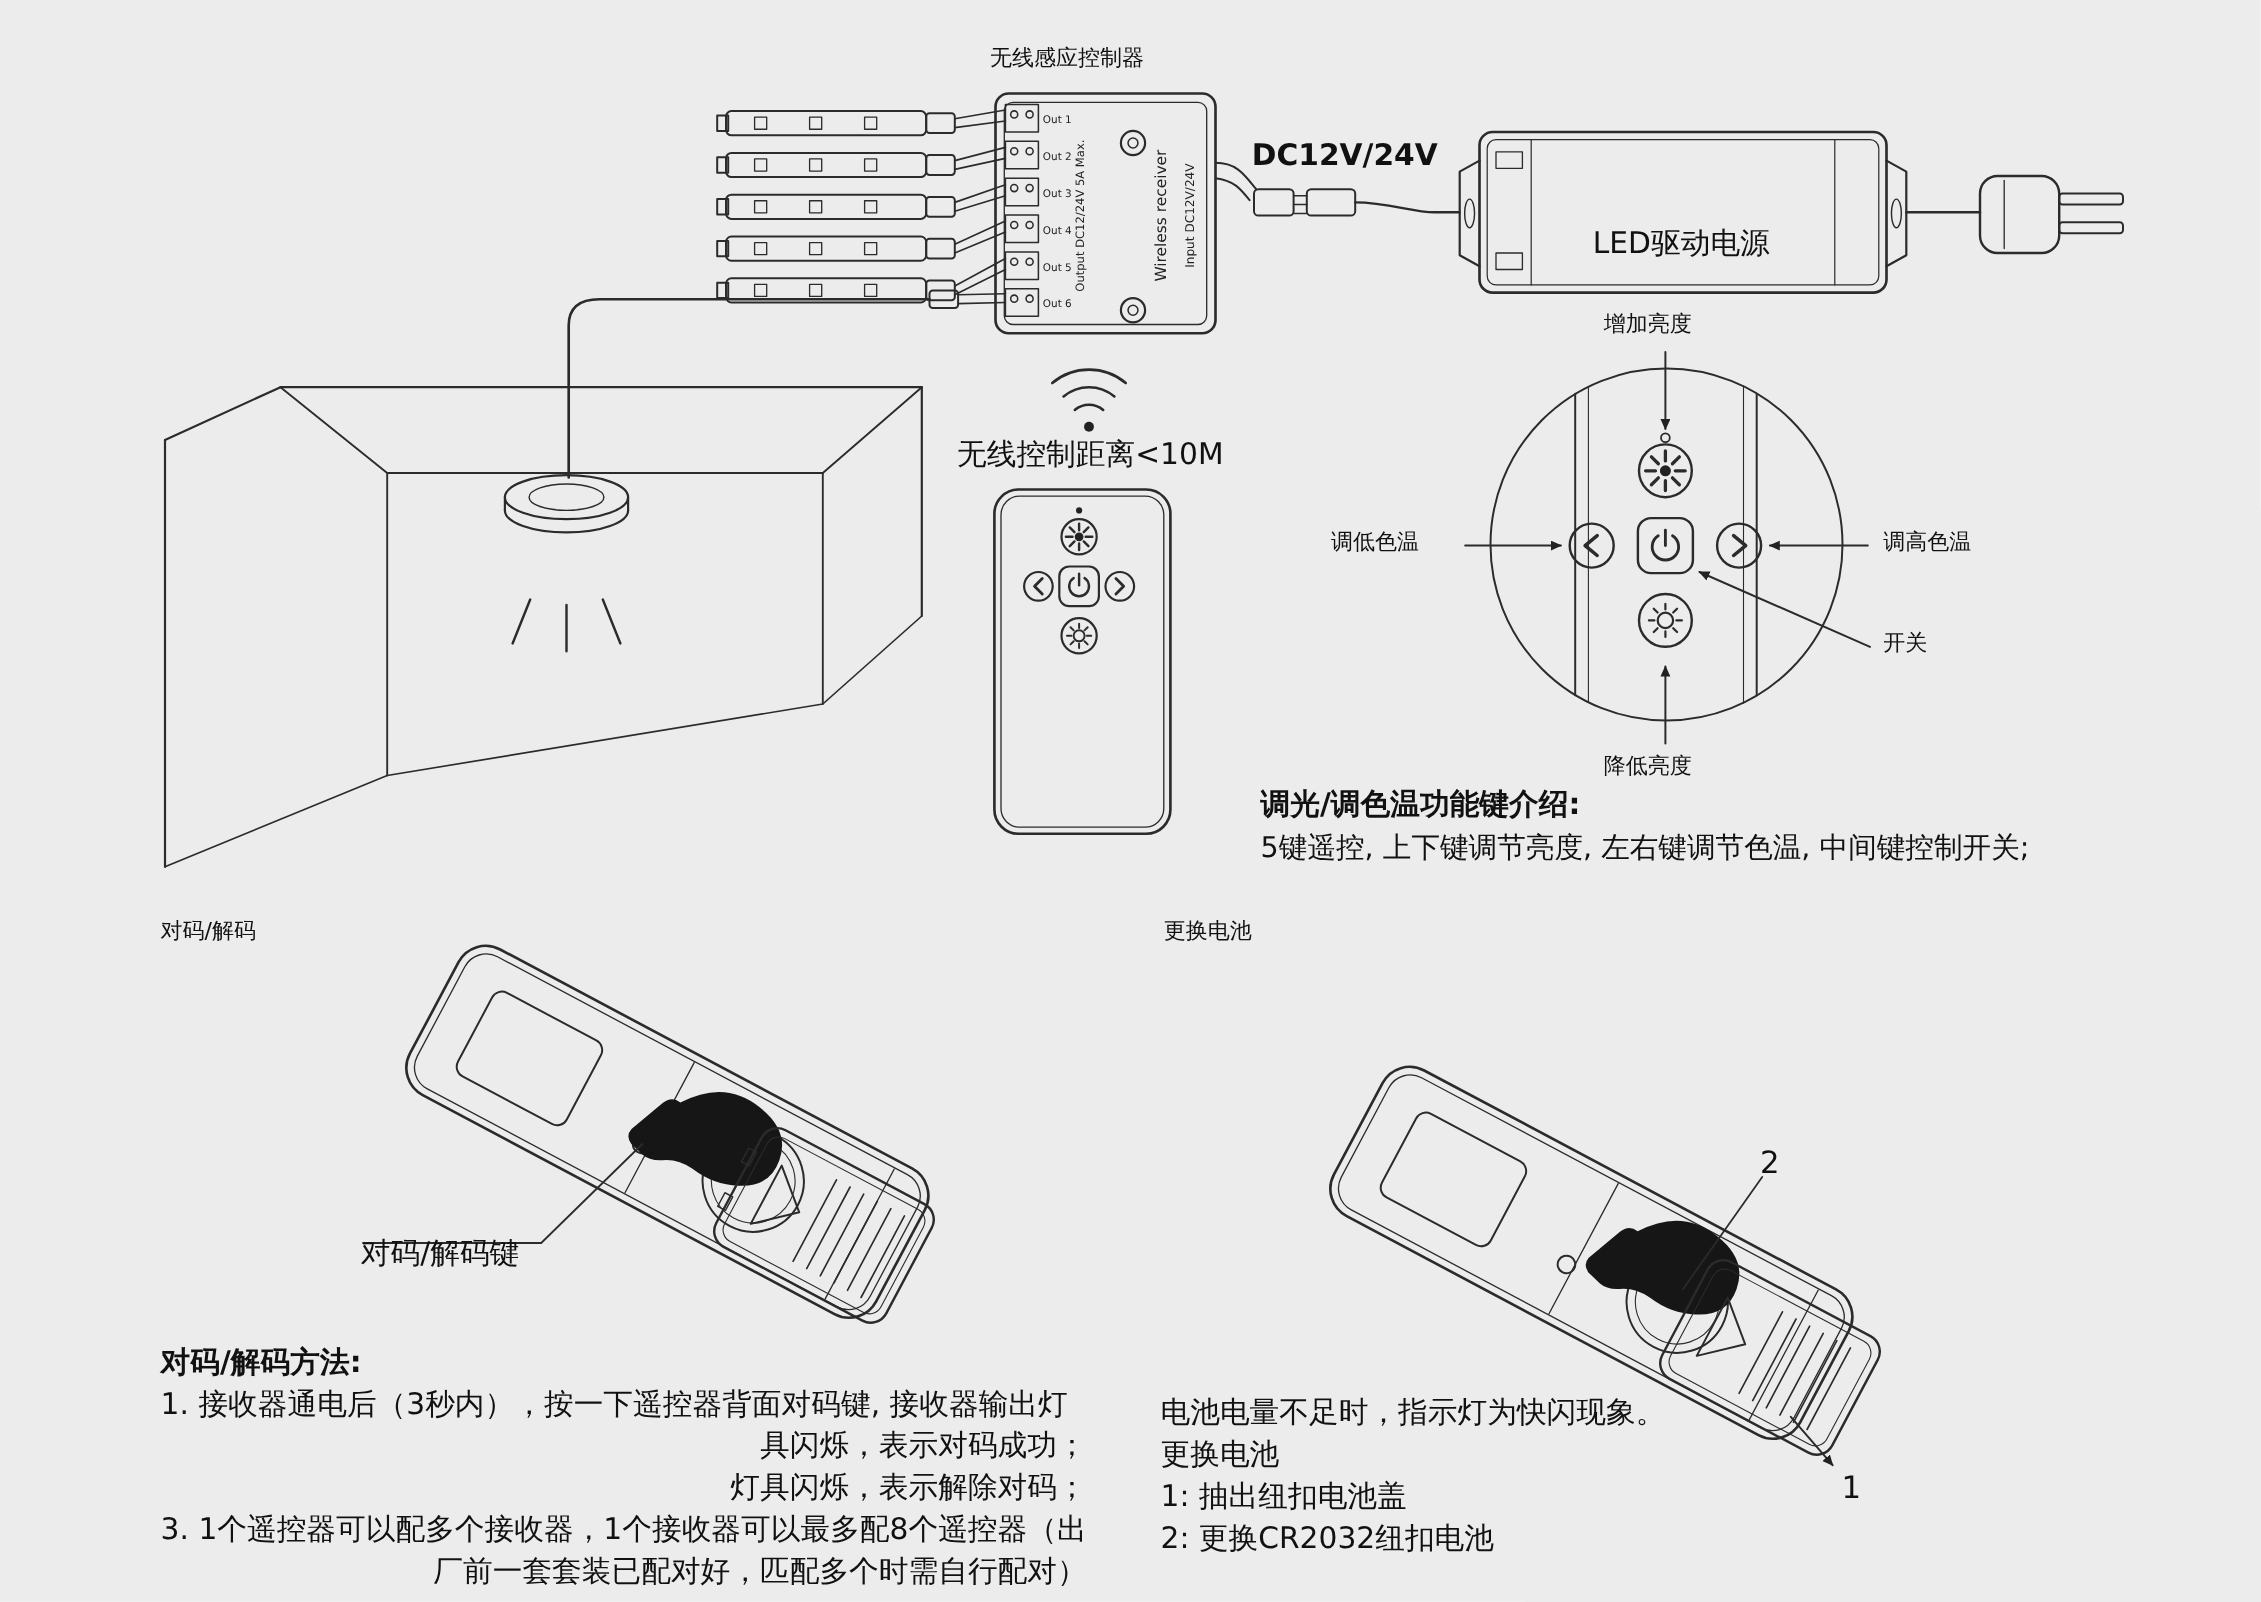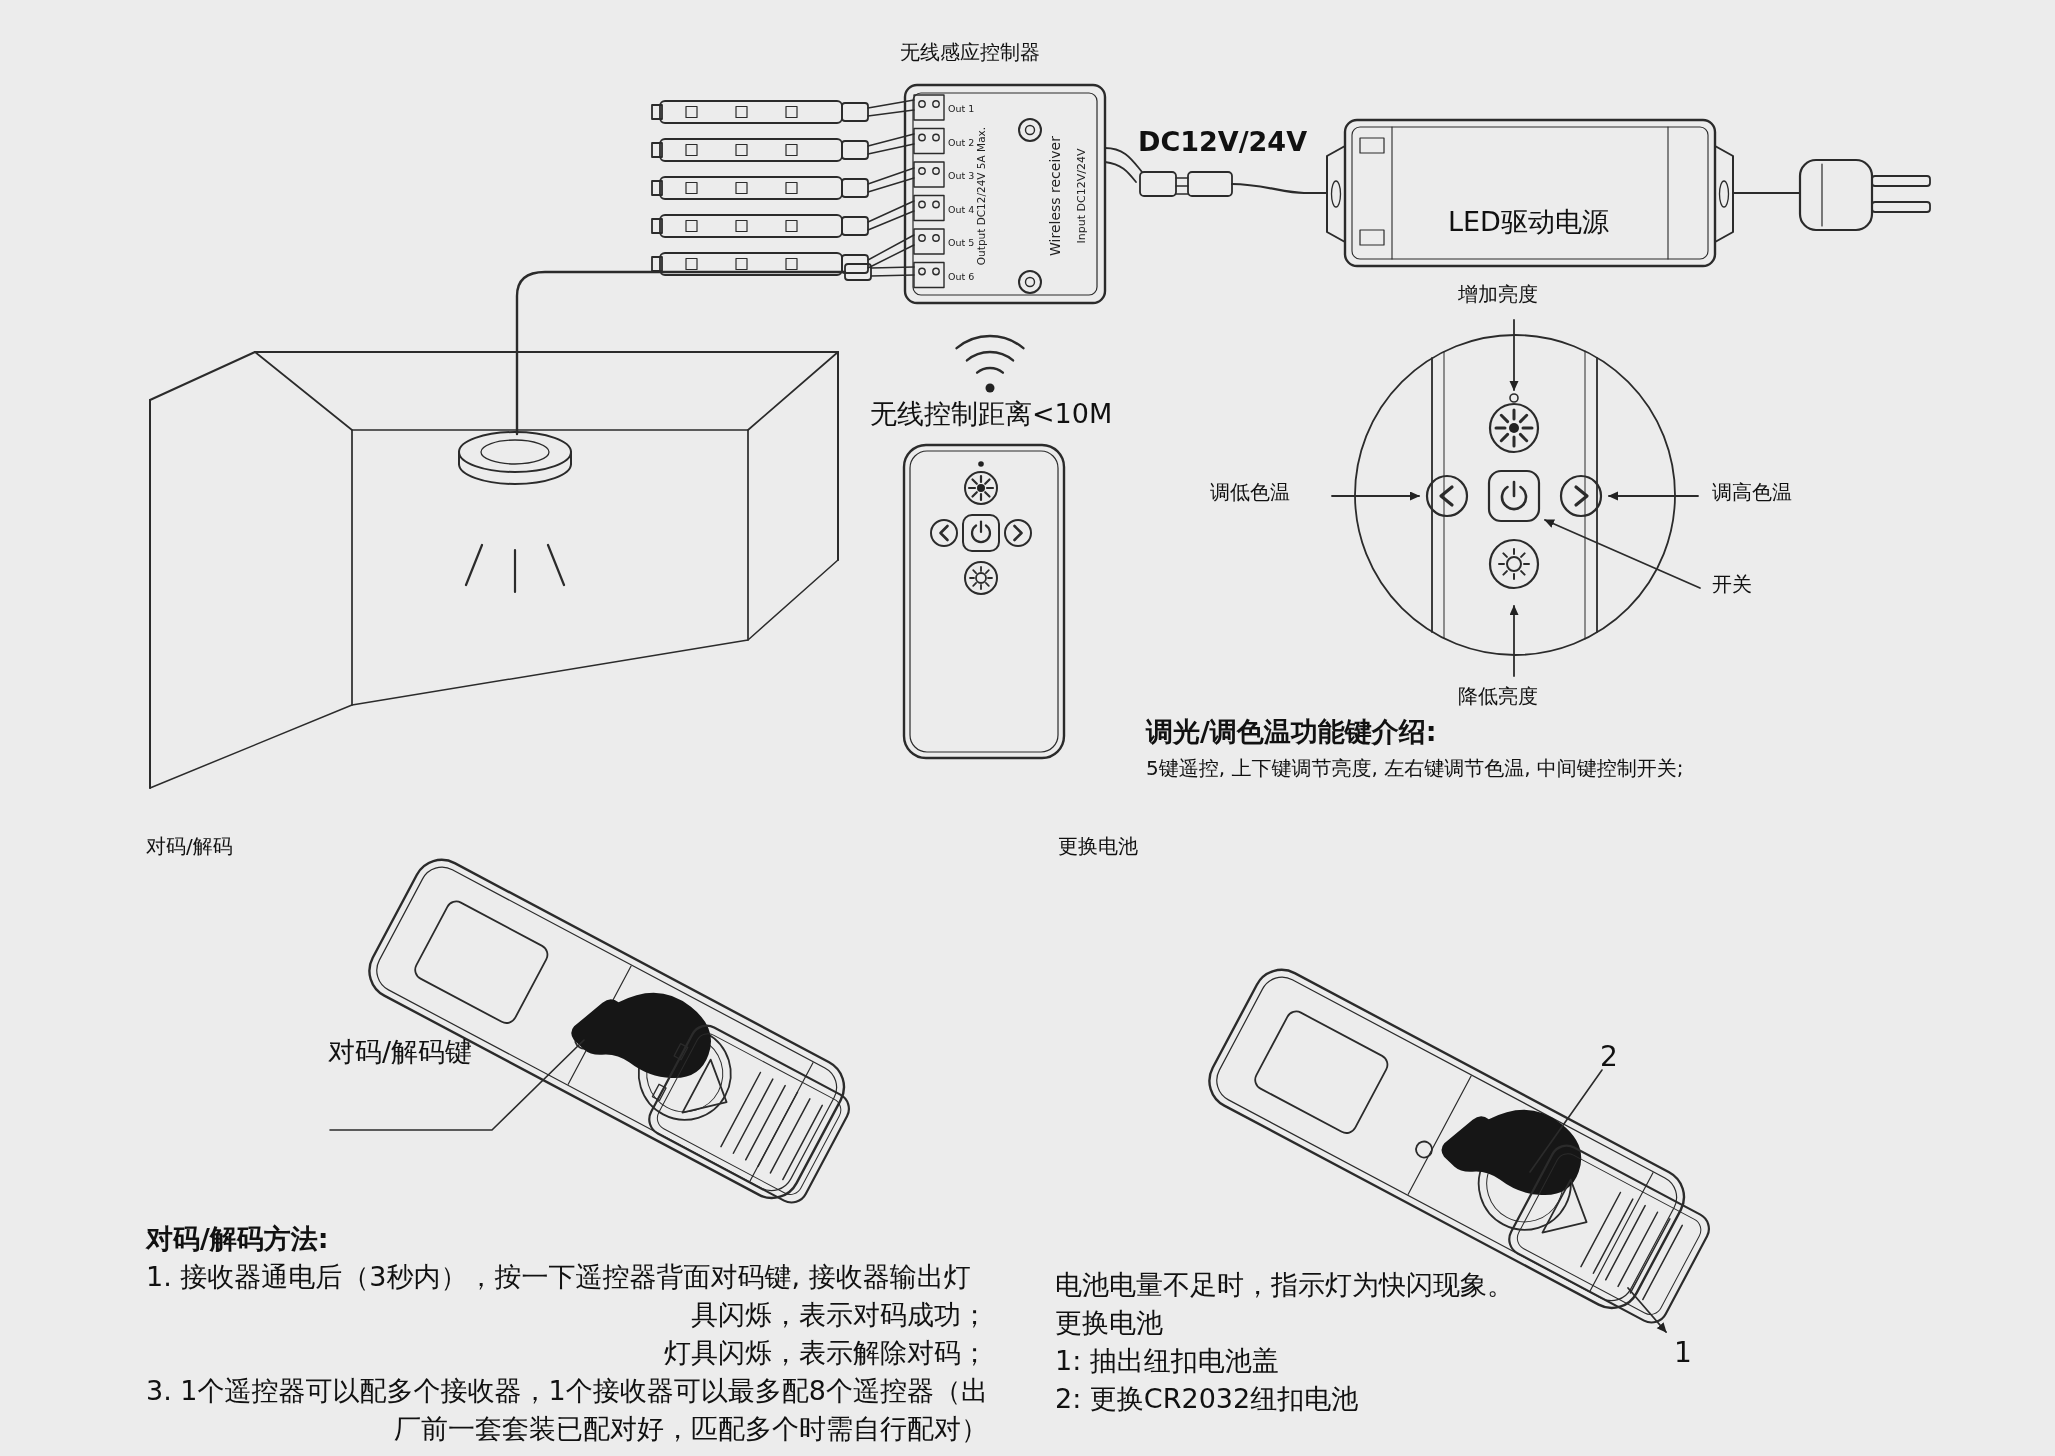--- a/index.html
+++ b/index.html
@@ -8,21 +8,21 @@
     width:2055px;height:1456px;
     background:#ececec;
     font-family:"DejaVu Sans","Liberation Sans",sans-serif;
     color:#111;
     overflow:hidden;
   }
   svg.art{position:absolute;left:0;top:0;z-index:1;}
   .lbl{position:absolute;z-index:2;font-size:27px;line-height:1.2;white-space:nowrap;color:#111;}
   .lbl.big{font-size:20px;}
   .lbl.bold{font-weight:bold;}
-  .lbl.small{font-size:20px;}
+  .lbl.small{font-size:26px;}
   .txtblock{position:absolute;z-index:2;font-size:27px;line-height:38px;white-space:nowrap;color:#111;}
   .txtblock .indent{padding-left:38px;text-align:right;}
   .num{position:absolute;z-index:2;font-size:28px;color:#111;}
 </style>
 </head>
 <body>
 
 <div class="page">
 
   <svg class="art" width="2055" height="1456" viewBox="0 0 2055 1456" fill="none" stroke="#2b2b2b" stroke-width="2" stroke-linecap="round" stroke-linejoin="round">
@@ -317,21 +317,21 @@
   <div class="lbl big" style="left:1458px;top:282px;">增加亮度</div>
   <div class="lbl big" style="left:1210px;top:480px;">调低色温</div>
   <div class="lbl big" style="left:1712px;top:480px;">调高色温</div>
   <div class="lbl big" style="left:1712px;top:572px;">开关</div>
   <div class="lbl big" style="left:1458px;top:684px;">降低亮度</div>
 
   <div class="lbl bold" style="left:1146px;top:716px;">调光/调色温功能键介绍:</div>
   <div class="lbl small" style="left:1146px;top:756px;">5键遥控, 上下键调节亮度, 左右键调节色温, 中间键控制开关;</div>
 
   <div class="lbl big" style="left:146px;top:834px;">对码/解码</div>
-  <div class="lbl" style="left:328px;top:1036px;">对码/解码键</div>
+  <div class="lbl" style="left:328px;top:1124px;">对码/解码键</div>
 
   <div class="txtblock" style="left:146px;top:1220px;">
     <div class="lbl-line bold" style="font-weight:bold;">对码/解码方法:</div>
     <div>1. 接收器通电后（3秒内），按一下遥控器背面对码键, 接收器输出灯</div>
     <div class="indent">具闪烁，表示对码成功；</div>
     <div class="indent">灯具闪烁，表示解除对码；</div>
     <div>3. 1个遥控器可以配多个接收器，1个接收器可以最多配8个遥控器（出</div>
     <div class="indent">厂前一套套装已配对好，匹配多个时需自行配对）</div>
   </div>
 

